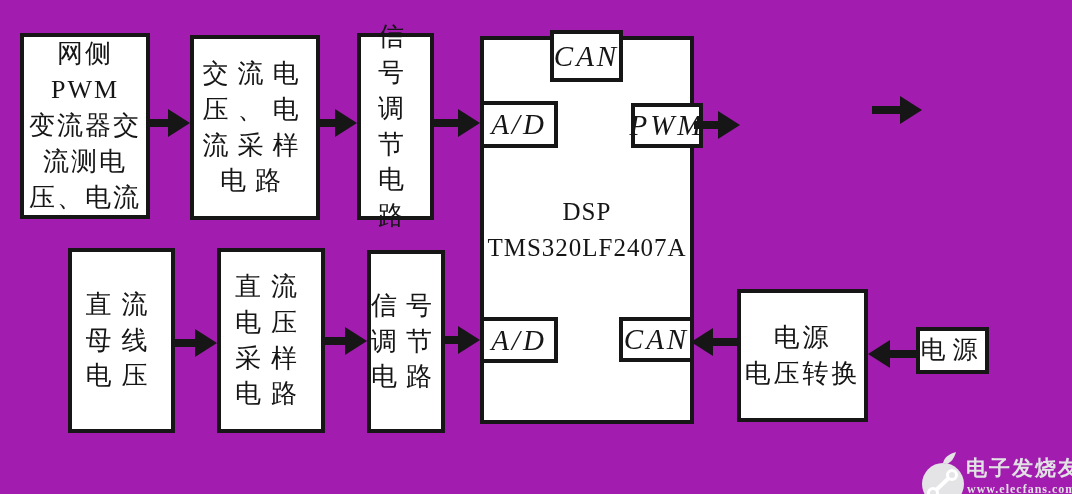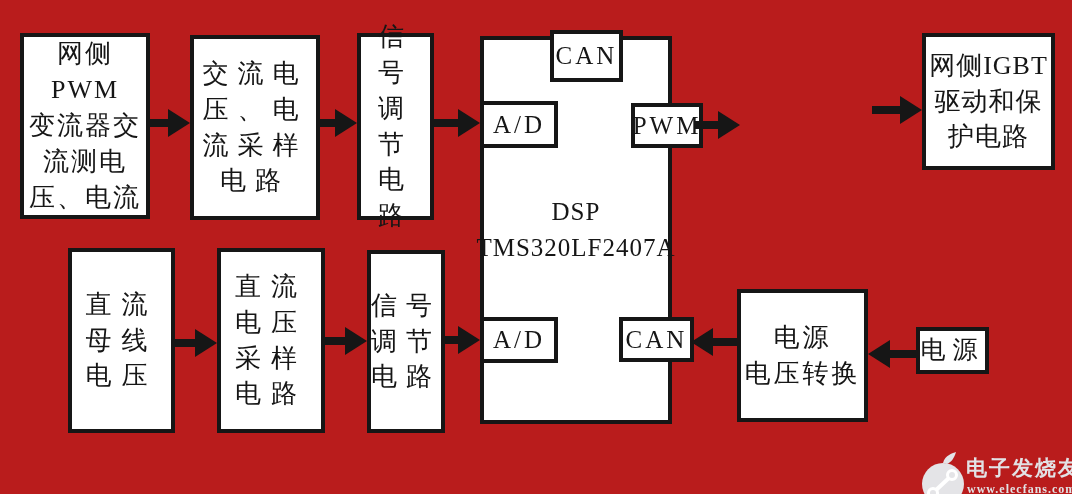--- a/index.html
+++ b/index.html
@@ -1,20 +1,20 @@
 <!DOCTYPE html>
 <html><head>
 <meta charset="utf-8">
 <style>
   html, body { margin: 0; padding: 0; background: #ffffff; }
   #canvas {
     position: relative;
     width: 1072px;
     height: 494px;
-    background: #b91c1c;
+    background: #a21caf;
     overflow: hidden;
     font-family: "Liberation Serif", "DejaVu Serif", serif;
     color: #161616;
   }
   .block {
     position: absolute;
     box-sizing: border-box;
     border: 4px solid #161616;
     background: #ffffff;
     display: flex;
@@ -30,23 +30,24 @@
   }
   .port {
     position: absolute;
     box-sizing: border-box;
     border: 4px solid #161616;
     background: #ffffff;
     display: flex;
     align-items: center;
     justify-content: center;
     text-align: center;
-    font-size: 25px;
+    font-size: 29px;
     letter-spacing: 3px;
     z-index: 3;
+    font-style: italic;
   }
   .dsp-label {
     white-space: pre-line;
     line-height: 1.45;
     font-size: 25px;
     letter-spacing: 1px;
     text-align: center;
   }
   .arrow {
     position: absolute;
@@ -113,21 +114,21 @@
 流采样
 电路</span>
   </div>
 
   <div class="block" style="left:357px;top:33px;width:77px;height:187px;font-size:26px;letter-spacing:9px">
     <span class="bt">信号
 调节
 电路</span>
   </div>
 
-  <div class="block" style="left:480px;top:36px;width:192px;height:388px">
+  <div class="block" style="left:480px;top:36px;width:214px;height:388px">
     <span class="dsp-label">DSP
 TMS320LF2407A</span>
   </div>
 
   <div class="port" style="left:550px;top:30px;width:73px;height:52px">
     <span>CAN</span>
   </div>
 
   <div class="port" style="left:480px;top:101px;width:78px;height:47px">
     <span>A/D</span>
@@ -139,25 +140,20 @@
 
   <div class="port" style="left:480px;top:317px;width:78px;height:46px">
     <span>A/D</span>
   </div>
 
   <div class="port" style="left:619px;top:317px;width:75px;height:45px">
     <span>CAN</span>
   </div>
 
 
-  <div class="block" style="left:922px;top:33px;width:133px;height:137px;font-size:26px;letter-spacing:1px">
-    <span class="bt">网侧IGBT
-驱动和保
-护电路</span>
-  </div>
 
   <div class="block" style="left:68px;top:248px;width:107px;height:185px;font-size:26px;letter-spacing:10px">
     <span class="bt">直流
 母线
 电压</span>
   </div>
 
   <div class="block" style="left:217px;top:248px;width:108px;height:185px;font-size:26px;letter-spacing:10px">
     <span class="bt">直流
 电压

